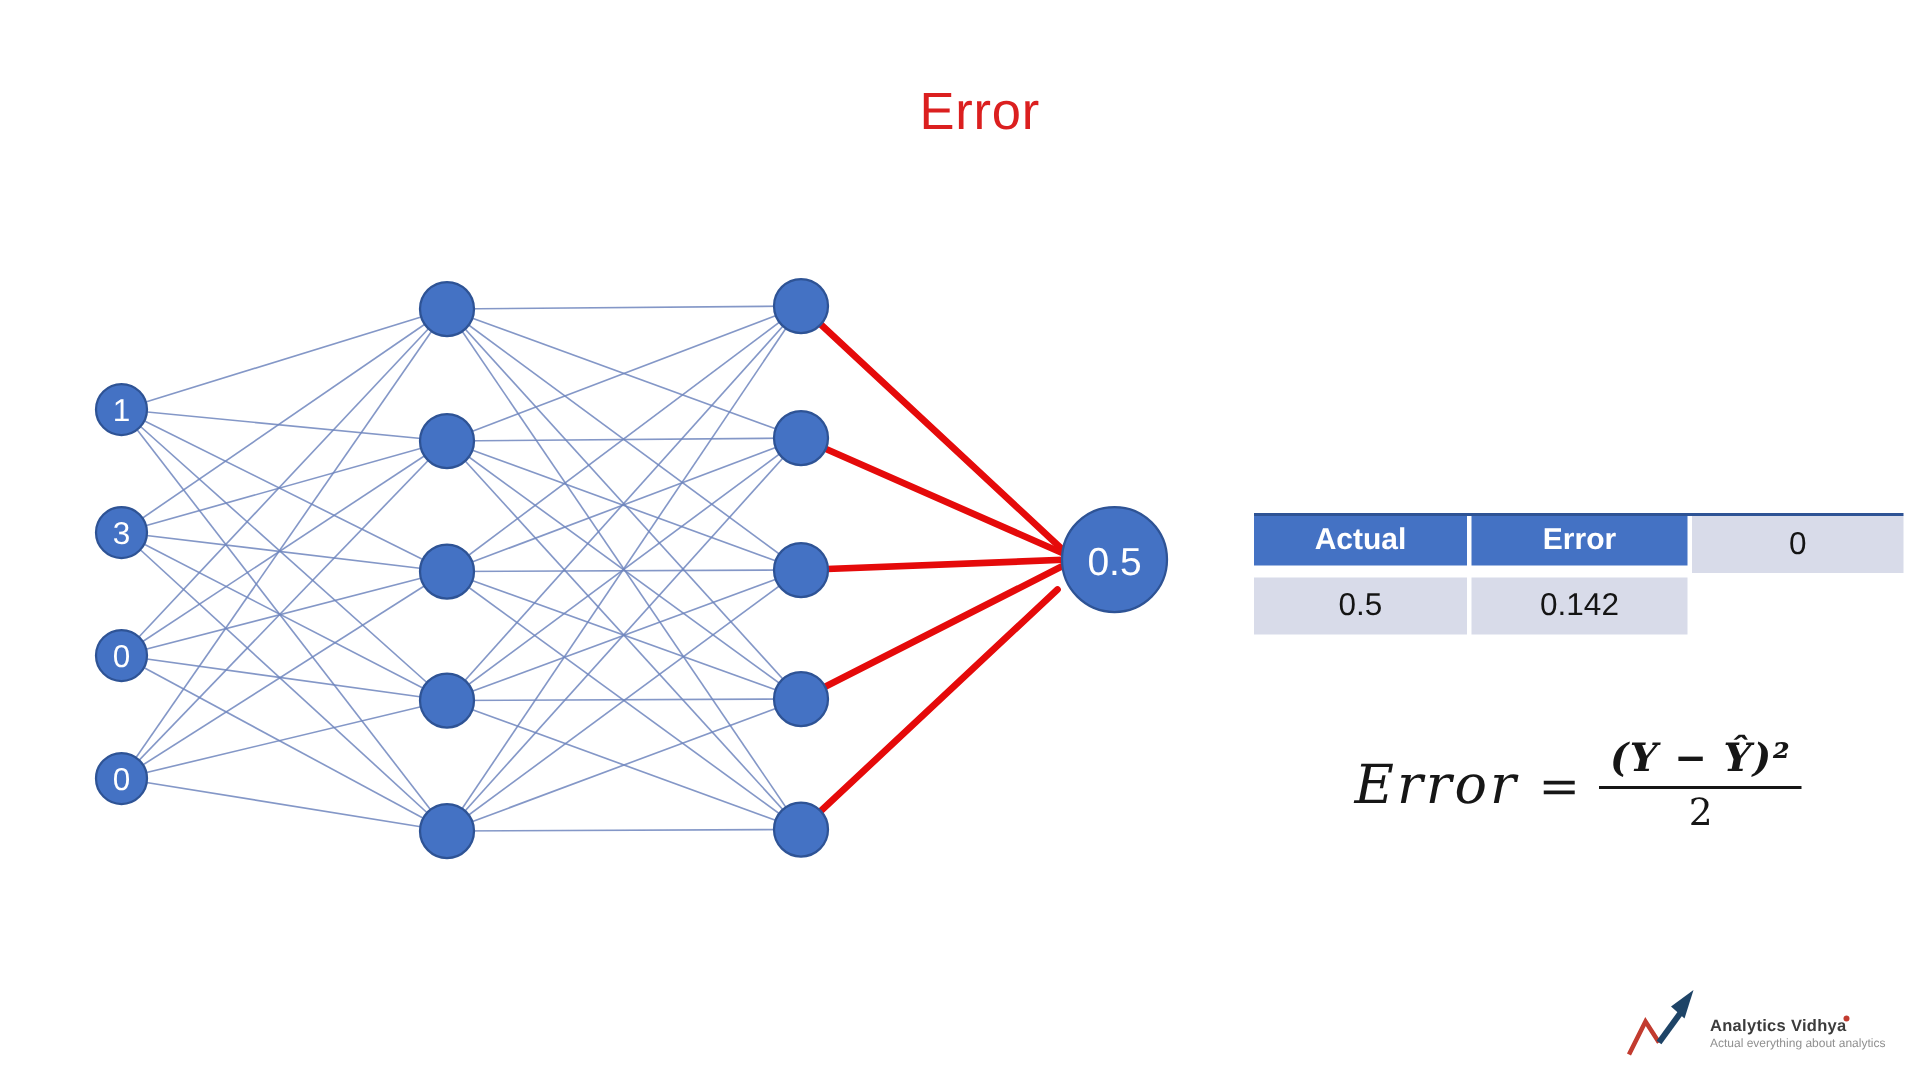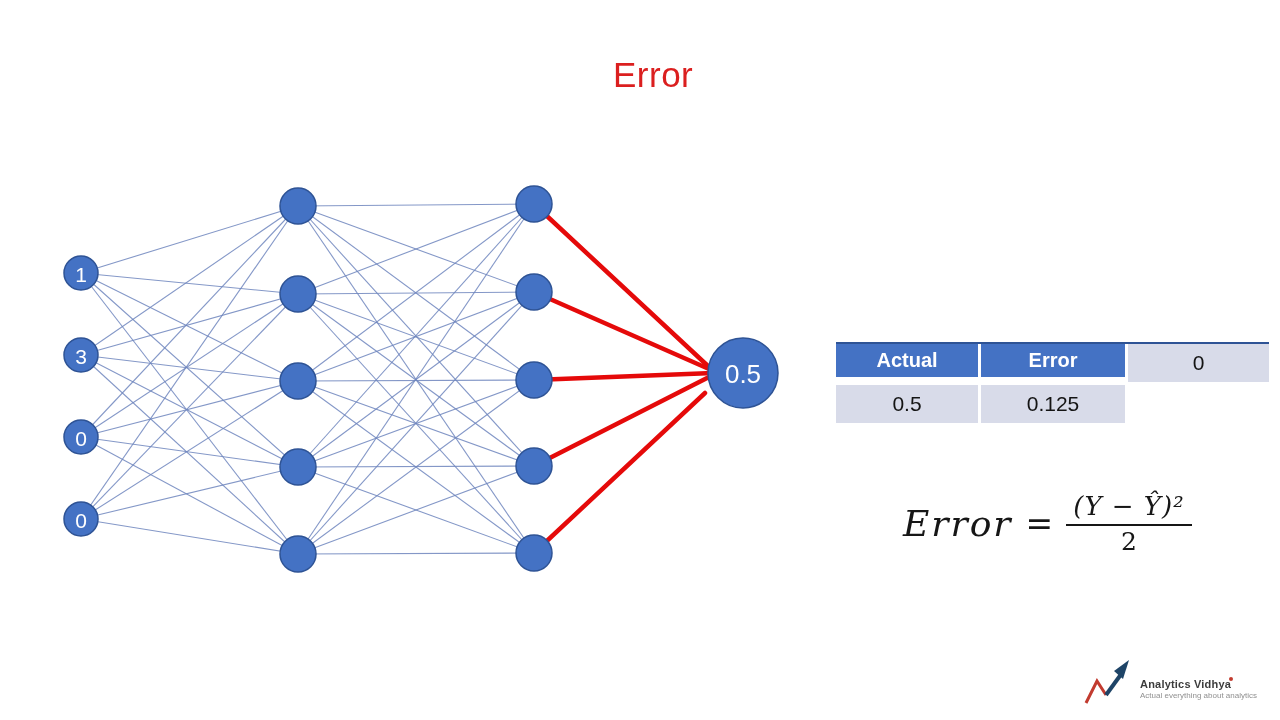--- a/index.html
+++ b/index.html
@@ -26,21 +26,21 @@
     height:38px;display:flex;align-items:center;justify-content:center;
     color:#141414;font-size:21px;
   }
   .formula{
     position:absolute;left:903px;top:491px;display:flex;align-items:center;gap:13px;
     font-family:"DejaVu Serif",serif;color:#161616;
   }
   .f-lhs{font-size:36px;font-style:italic;letter-spacing:2px;}
   .f-eq{font-size:33px;}
   .frac{display:flex;flex-direction:column;align-items:center;}
-  .frac .num{font-size:26px;font-style:italic;padding:0 7px 3px 7px;border-bottom:2.5px solid #161616;letter-spacing:1px;}
+  .frac .num{font-size:26px;font-style:italic;padding:0 7px 3px 7px;border-bottom:2.5px solid #161616;letter-spacing:1px;font-weight:bold;}
   .frac .den{font-size:25px;margin-top:1px;}
   .logo{position:absolute;left:1083px;top:659px;display:flex;}
   .logo-icon{width:54px;height:50px;flex:0 0 auto;}
   .logo-text{margin-left:3px;margin-top:19px;}
   .logo-name{position:relative;font-size:11px;font-weight:bold;color:#3c3c3c;letter-spacing:0.2px;white-space:nowrap;}
   .logo-dot{position:absolute;top:-1px;left:89px;width:4px;height:4px;border-radius:50%;}
   .logo-tag{font-size:8px;color:#909090;margin-top:1px;white-space:nowrap;}
 </style>
 </head>
 <body>
@@ -120,21 +120,21 @@
       <text x="743" y="374" fill="#FFFFFF" font-size="26" font-family="&quot;Liberation Sans&quot;,sans-serif" text-anchor="middle" dominant-baseline="central">0.5</text>
     </svg>
 
   <div class="title" style="color: rgb(219, 31, 31);">Error</div>
 
   <div class="datatable">
       <div class="th" style="background: rgb(68, 114, 196); color: rgb(255, 255, 255);">Actual</div>
       <div class="th" style="background: rgb(68, 114, 196); color: rgb(255, 255, 255);">Error</div>
       <div class="td" style="background: rgb(216, 219, 233); color: rgb(20, 20, 20);">0</div>
       <div class="td" style="background: rgb(216, 219, 233); color: rgb(20, 20, 20);">0.5</div>
-      <div class="td" style="background: rgb(216, 219, 233); color: rgb(20, 20, 20);">0.125</div>
+      <div class="td" style="background: rgb(216, 219, 233); color: rgb(20, 20, 20);">0.142</div>
     </div>
 
   <div class="formula">
     <span class="f-lhs">Error</span>
     <span class="f-eq">=</span>
     <span class="frac">
       <span class="num">(Y − Ŷ)²</span>
       <span class="den">2</span>
     </span>
   </div>

